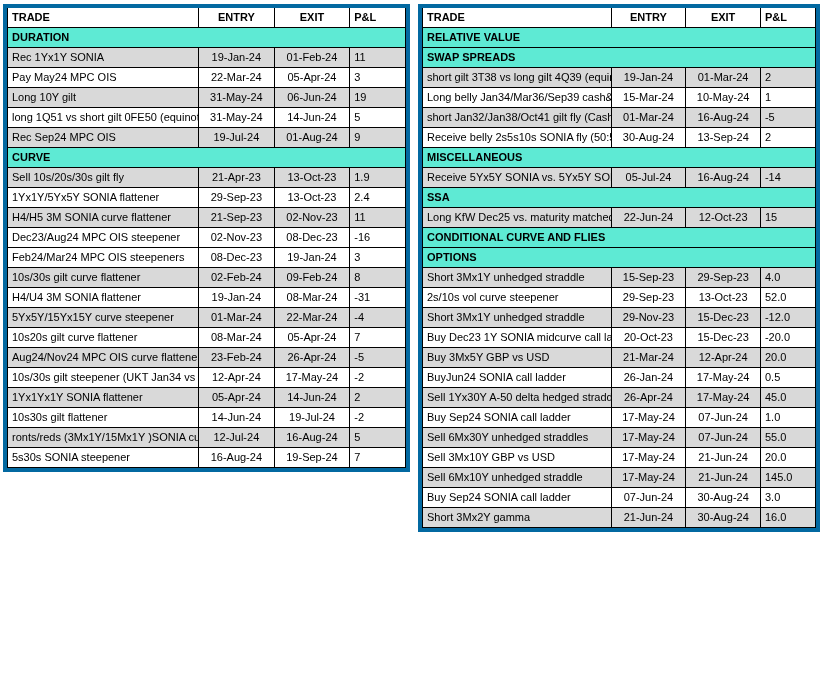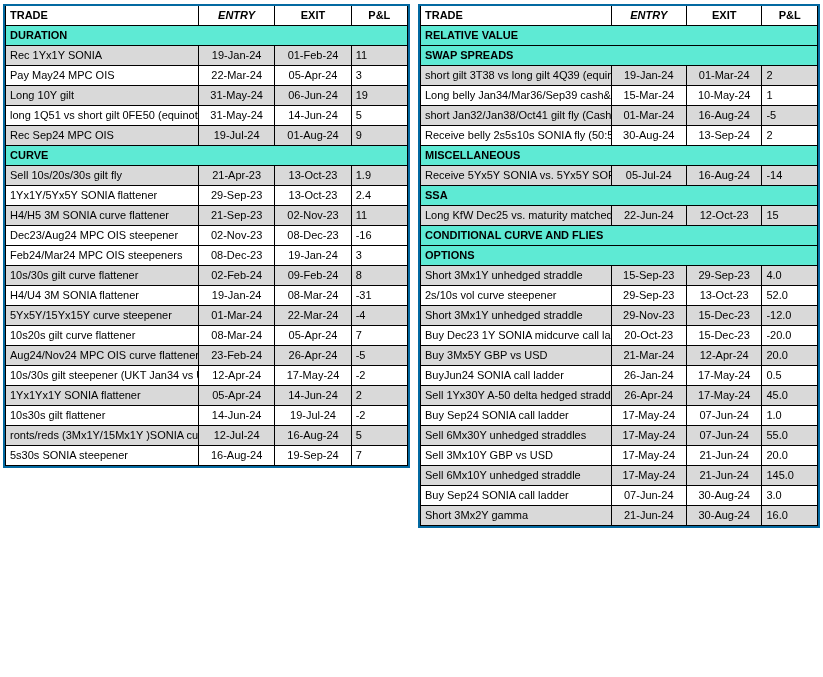--- a/index.html
+++ b/index.html
@@ -16,21 +16,21 @@
     overflow: hidden;
   }
   .page {
     position: relative;
     width: 823px;
     height: 677px;
   }
   .panel {
     position: absolute;
     top: 4px;
-    border: 2px solid #0369a1;
+    border: 4px solid #0369a1;
     box-sizing: border-box;
   }
   #left-panel {
     left: 3px;
     width: 407px;
   }
   #right-panel {
     left: 418px;
     width: 402px;
   }
@@ -52,25 +52,25 @@
   }
   thead th {
     font-weight: bold;
     text-align: left;
     background: #ffffff;
   }
   thead th.num {
     text-align: center;
   }
   thead th.pl {
-    text-align: center;
+    text-align: left;
     margin-top: 34px;
   }
   .col-trade { width: 48%; }
-  .col-entry { width: 19%; font-style: italic; }
+  .col-entry { width: 19%; }
   .col-exit  { width: 19%; }
   .col-pl    { width: 14%; }
   tbody td.trade { text-align: left; }
   tbody td.date  { text-align: center; }
   tbody td.pl    { padding-right: 10px; }
   tr.section td {
     font-weight: bold;
     background: #5eead4;
     text-align: left;
   }

